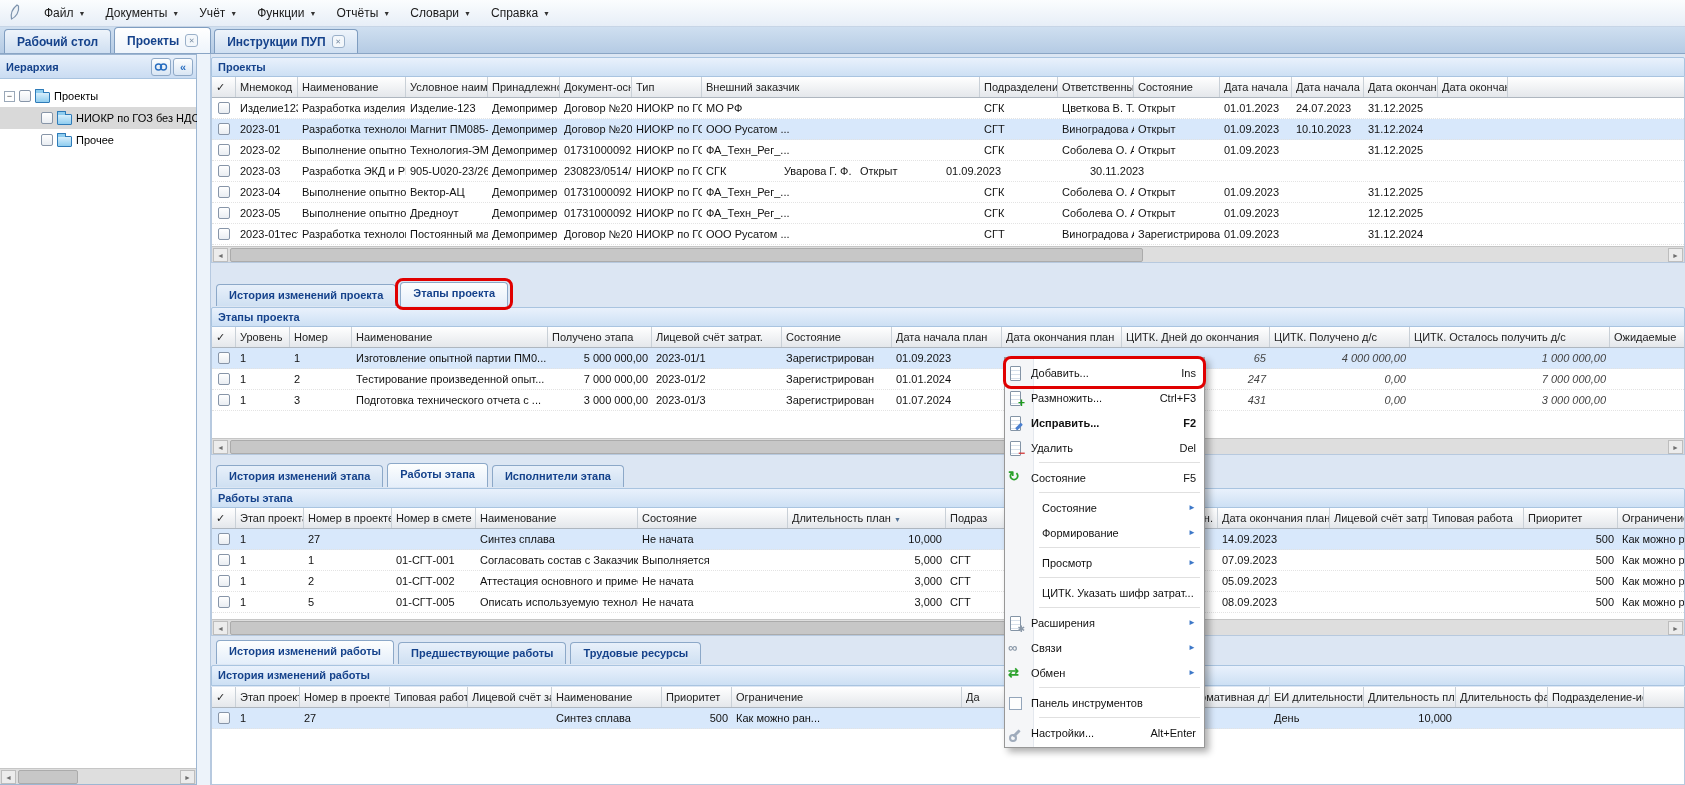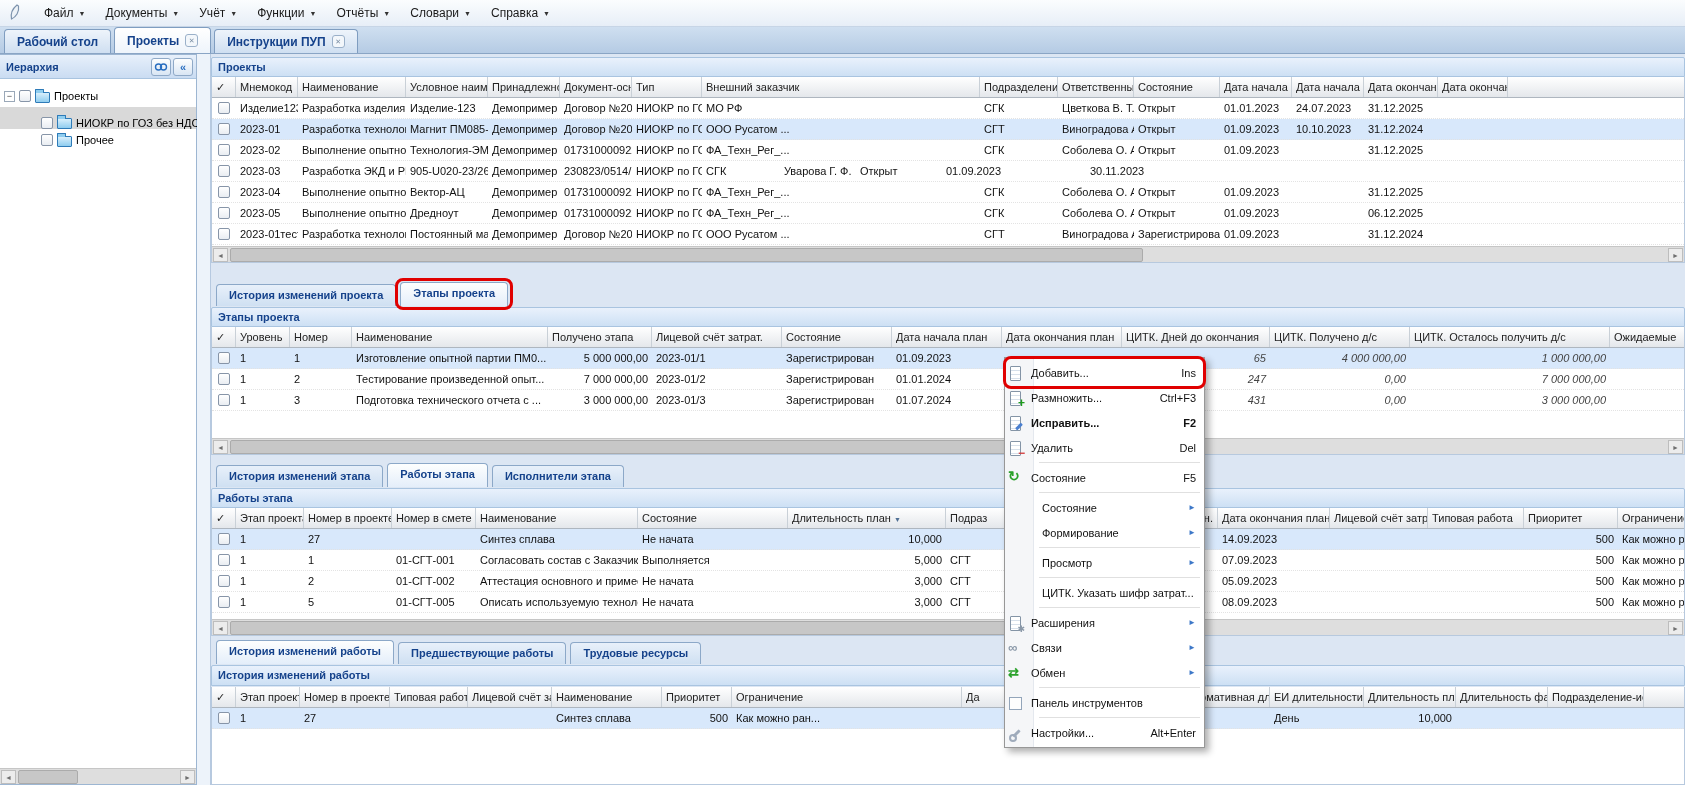--- a/index.html
+++ b/index.html
@@ -29,21 +29,21 @@
   .sidebar { position:absolute; left:0; top:54px; width:197px; bottom:0; background:#fff;
     border:1px solid #9db6d2; border-left:none; }
   .sb-header { height:24px; background:linear-gradient(#e7f0fb,#cadcf2); border-bottom:1px solid #a9c4e0;
     display:flex; align-items:center; padding:0 3px 0 6px; }
   .sb-title { color:#15428b; font-weight:bold; flex:1; }
   .sb-btn { width:20px; height:18px; border:1px solid #8fa9c7; border-radius:3px;
     background:linear-gradient(#fdfefe,#d9e6f4); display:inline-flex; align-items:center; justify-content:center;
     margin-left:2px; color:#2a6fc0; font-size:11px; font-weight:bold; }
   .tree { padding-top:6px; }
   .tree-row { height:22px; display:flex; align-items:center; gap:4px; }
-  .tree-row.selected { background:#d9d9d9;align-items:flex-end; }
+  .tree-row.selected { background:#d9d9d9; }
   .twisty { width:11px; height:11px; border:1px solid #9aa8b8; background:#fff; color:#444;
     font-size:9px; line-height:9px; text-align:center; flex:none; }
   .tree-spacer { width:11px; flex:none; }
   .cb { width:12px; height:12px; border:1px solid #8795a8; background:linear-gradient(#fff,#e9edf2);
     border-radius:2px; flex:none; display:inline-block; }
   .folder { position:relative; width:15px; height:11px; background:linear-gradient(#d8effc,#8fcdef);
     border:1px solid #2e7bb8; border-radius:1px; flex:none; margin-top:2px; }
   .folder::before { content:""; position:absolute; left:-1px; top:-4px; width:7px; height:3px;
     background:#8fcdef; border:1px solid #2e7bb8; border-bottom:none; border-radius:1px 1px 0 0; }
   .tree-label { white-space:nowrap; }
@@ -342,21 +342,21 @@
             <div class="gc" style="width: 82px;">Дредноут</div>
             <div class="gc" style="width: 72px;">Демопример</div>
             <div class="gc" style="width: 72px;">017310000922...</div>
             <div class="gc" style="width: 70px;">НИОКР по ГОЗ ...</div>
             <div class="gc" style="width: 278px;">ФА_Техн_Рег_...</div>
             <div class="gc" style="width: 78px;">СГК</div>
             <div class="gc" style="width: 76px;">Соболева О. А.</div>
             <div class="gc" style="width: 86px;">Открыт</div>
             <div class="gc" style="width: 72px;">01.09.2023</div>
             <div class="gc" style="width: 72px;"></div>
-            <div class="gc" style="width: 74px;">06.12.2025</div>
+            <div class="gc" style="width: 74px;">12.12.2025</div>
             <div class="gc" style="width: 70px;"></div>
             <div class="gc" style="width: 180px;"></div>
           </div>
           <div class="grow">
             <div class="gc chk" style="width: 24px;">
               <span class="cb"></span>
             </div>
             <div class="gc" style="width: 62px;">2023-01тест</div>
             <div class="gc" style="width: 108px;">Разработка технологии и...</div>
             <div class="gc" style="width: 82px;">Постоянный маг...</div>

